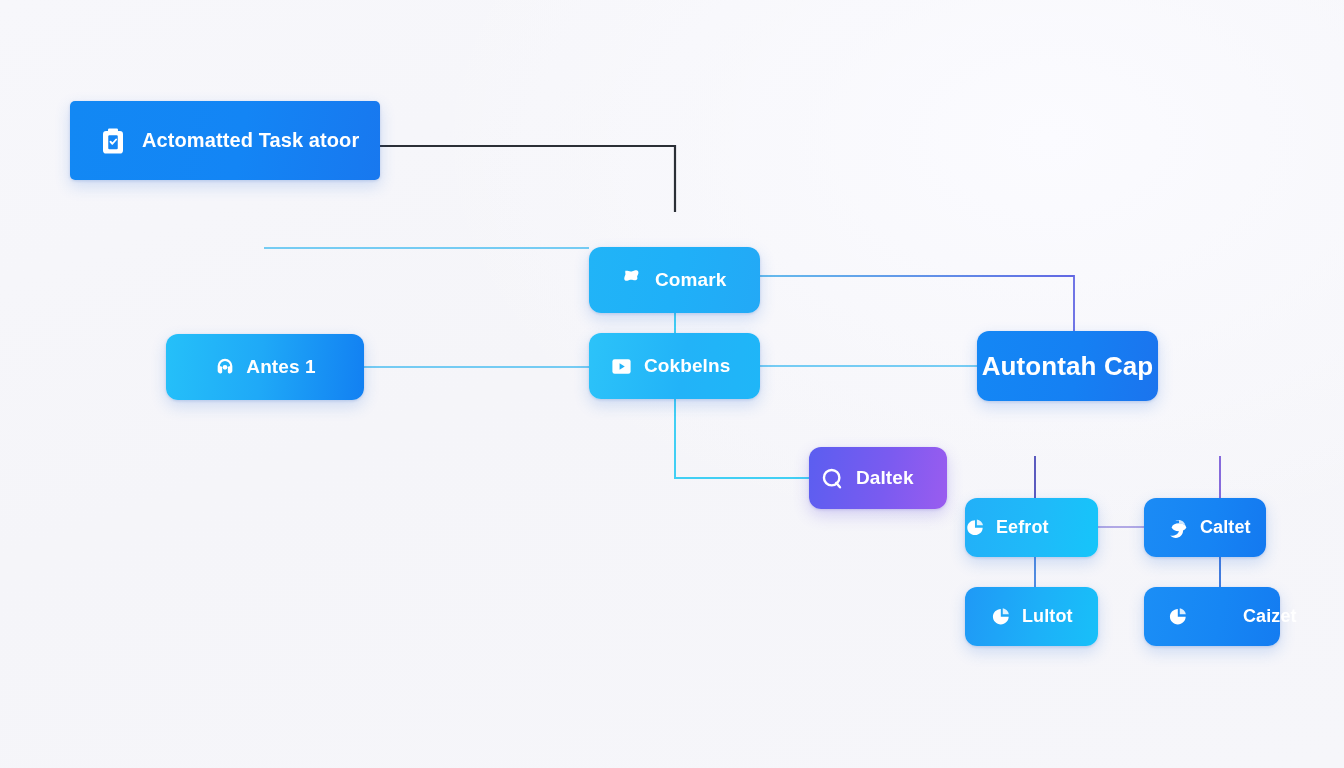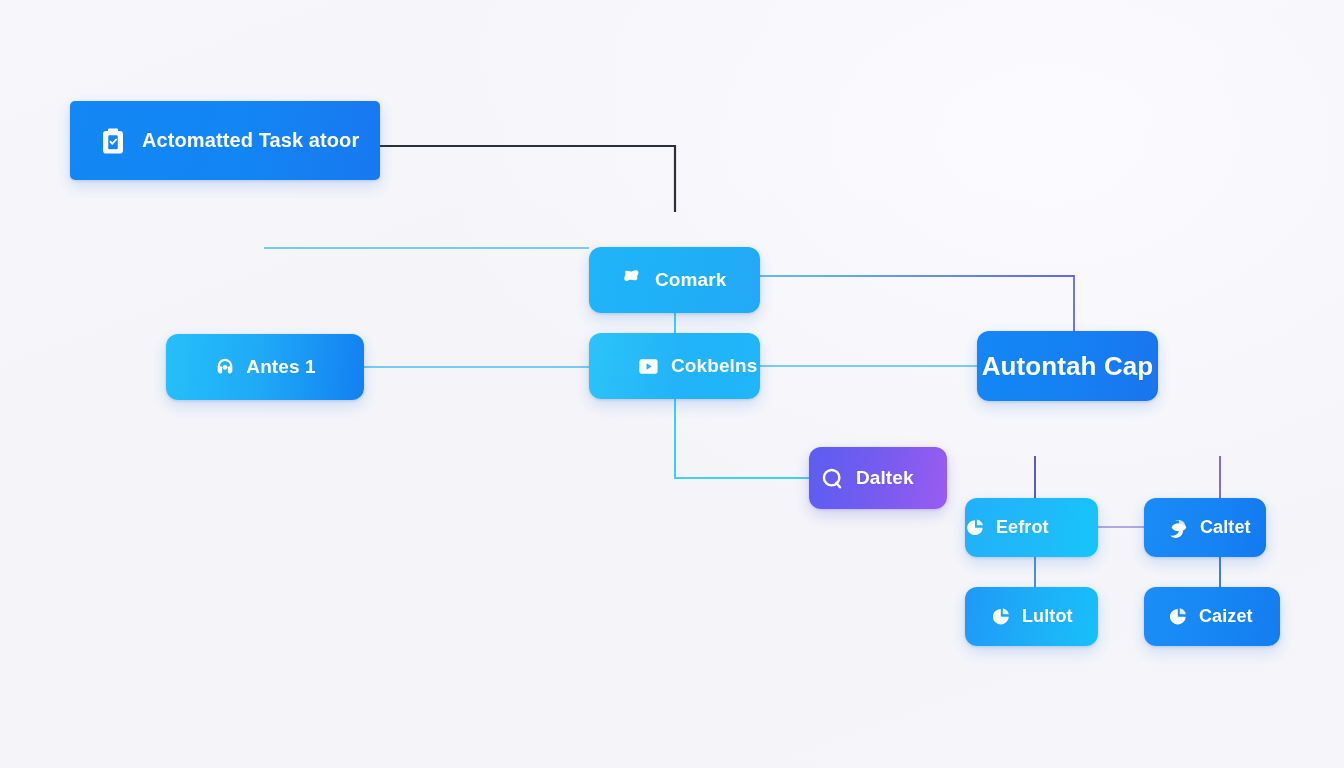--- a/index.html
+++ b/index.html
@@ -80,21 +80,21 @@
   #n-antes {
     left: 166px; top: 334px; width: 198px; height: 66px;
     justify-content: center;
     background: linear-gradient(95deg, #25c0f9 0%, #1fa9f7 48%, #1280f2 100%);
     font-size: 19px;
   }
   #n-antes .ico { width: 22px; height: 22px; margin-right: 10px; }
 
   #n-cokbelns {
     left: 589px; top: 333px; width: 171px; height: 66px;
-    padding-left: 48px;
+    padding-left: 21px;
     background: linear-gradient(100deg, #2cc3f9 0%, #22b3f8 55%, #1fb6f8 100%);
     font-size: 19px;
   }
   #n-cokbelns .ico { width: 23px; height: 23px; margin-right: 11px; }
 
   #n-autontah {
     left: 977px; top: 331px; width: 181px; height: 70px;
     justify-content: center;
     background: linear-gradient(100deg, #1487f5 0%, #1580f3 55%, #1b74ee 100%);
     font-size: 26px;
@@ -130,20 +130,21 @@
     background: linear-gradient(100deg, #1f99f6 0%, #1db0f8 55%, #18c0f9 100%);
     font-size: 18px;
   }
   #n-lultot .ico { width: 21px; height: 21px; margin-right: 10px; }
 
   #n-caizet {
     left: 1144px; top: 587px; width: 136px; height: 59px;
     padding-left: 24px;
     background: linear-gradient(100deg, #1b8ef6 0%, #1686f4 55%, #147cf1 100%);
     font-size: 18px;
+    gap: 44px;
   }
   #n-caizet .ico { width: 21px; height: 21px; margin-right: 10px; }
 </style>
 </head>
 <body>
 
 <div id="canvas">
 
   <svg id="wires" viewBox="0 0 1344 768" width="1344" height="768">
     <defs>

